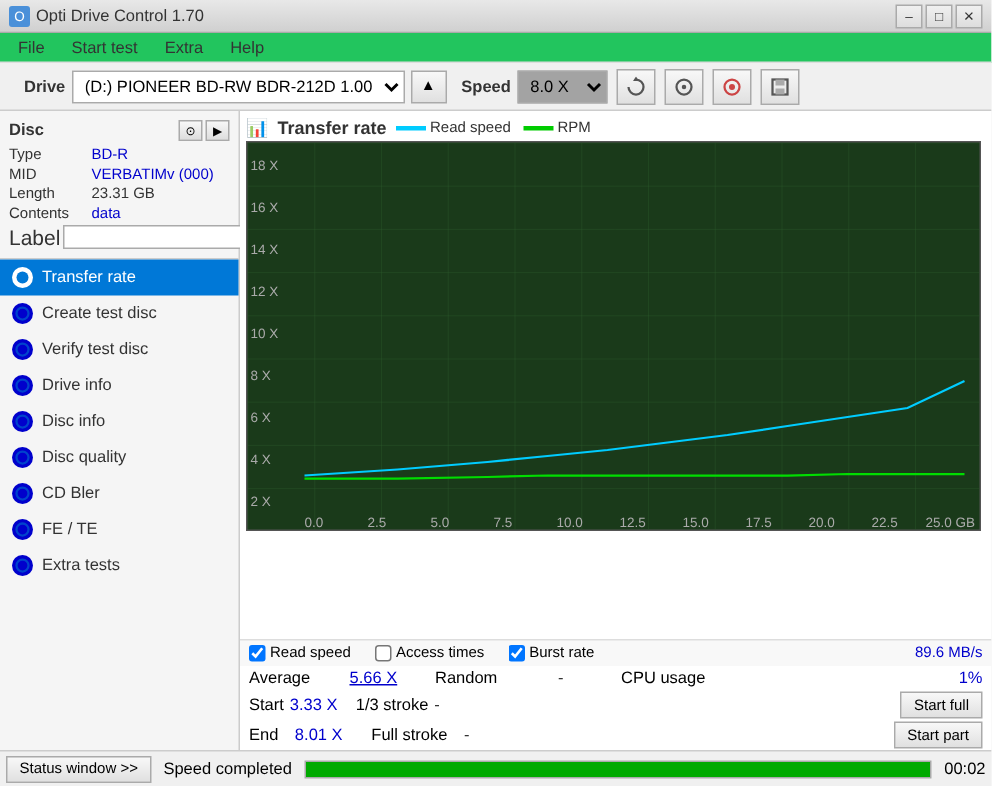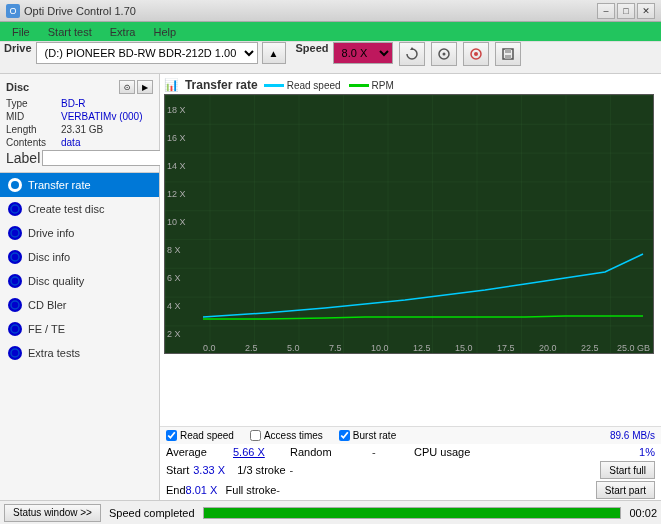--- a/index.html
+++ b/index.html
@@ -11,26 +11,26 @@
     .title-bar-icon { width: 14px; height: 14px; background: #4a90d9; border-radius: 2px; font-size: 9px; color: white; display: flex; align-items: center; justify-content: center; }
     .title-bar-text { font-size: 11px; color: #333; }
     .title-bar-controls { display: flex; gap: 2px; }
     .title-bar-btn { width: 18px; height: 16px; background: linear-gradient(to bottom, #f0f0f0, #ddd); border: 1px solid #aaa; font-size: 9px; cursor: pointer; display: flex; align-items: center; justify-content: center; color: #333; }
 
     
     .menu-bar { background: #22c55e; height: 20px; display: flex; align-items: center; padding: 0 4px; border-bottom: 1px solid #ddd; gap: 2px; }
     .menu-item { padding: 2px 8px; font-size: 11px; color: #333; cursor: pointer; }
 
     
-    .drive-toolbar { background: #f0f0f0; height: 32px; display: flex; align-items: flex-start; padding: 0 4px; border-bottom: 1px solid #ccc; gap: 4px; }
+    .drive-toolbar { background: #f0f0f0; height: 32px; display: flex; align-items: center; padding: 0 16px; border-bottom: 1px solid #ccc; gap: 4px; }
     .toolbar-label { font-size: 11px; font-weight: bold; color: #333; }
     .drive-select { height: 22px; font-size: 11px; border: 1px solid #aaa; background: white; padding: 0 4px; min-width: 200px; }
     .eject-btn { width: 24px; height: 22px; background: linear-gradient(to bottom, #f8f8f8, #e0e0e0); border: 1px solid #aaa; cursor: pointer; display: flex; align-items: center; justify-content: center; font-size: 10px; }
     .speed-label { font-size: 11px; font-weight: bold; color: #333; margin-left: 6px; }
-    .speed-select { height: 22px; font-size: 11px; border: 1px solid #aaa; background: #be185d; padding: 0 4px; width: 60px; }
+    .speed-select { height: 22px; font-size: 11px; border: 1px solid #aaa; background: #a3a3a3; padding: 0 4px; width: 60px; }
     .toolbar-icon-btn { width: 26px; height: 24px; background: linear-gradient(to bottom, #f8f8f8, #e0e0e0); border: 1px solid #aaa; cursor: pointer; display: flex; align-items: center; justify-content: center; margin-left: 2px; }
 
     
     .main-area { display: flex; height: calc(524px - 22px - 20px - 32px - 24px); }
 
     
     .sidebar { width: 160px; background: #f5f5f5; border-right: 1px solid #ccc; display: flex; flex-direction: column; }
     
     .disc-info-panel { padding: 6px; border-bottom: 1px solid #ccc; }
     .disc-header { display: flex; align-items: center; justify-content: space-between; margin-bottom: 4px; }
@@ -195,20 +195,28 @@
             </svg>
         </div>
         <span>Create test disc</span>
       </div>
       <div class="nav-item">
         <div class="nav-icon blue">
           <svg width="10" height="10">
               <circle cx="5" cy="5" r="4" fill="none" stroke="#0044cc" stroke-width="1.5"></circle>
             </svg>
         </div>
+        <span>Verify test disc</span>
+      </div>
+      <div class="nav-item">
+        <div class="nav-icon blue">
+          <svg width="10" height="10">
+              <circle cx="5" cy="5" r="4" fill="none" stroke="#0044cc" stroke-width="1.5"></circle>
+            </svg>
+        </div>
         <span>Drive info</span>
       </div>
       <div class="nav-item">
         <div class="nav-icon blue">
           <svg width="10" height="10">
               <circle cx="5" cy="5" r="4" fill="none" stroke="#0044cc" stroke-width="1.5"></circle>
             </svg>
         </div>
         <span>Disc info</span>
       </div>
@@ -330,21 +338,21 @@
       <span>CPU usage</span>
       <span style="color:#0000cc; text-align:right;">1%</span>
     </div>
     <div style="padding:1px 6px; display:flex; align-items:center; gap:4px; font-size:11px;">
       <span>Start</span>
       <span style="color:#0000cc; width:40px;">3.33 X</span>
       <span>1/3 stroke</span>
       <span style="color:#333; width:30px;">-</span>
       <button class="start-full-btn" style="margin-left:auto;">Start full</button>
     </div>
-    <div style="padding:1px 6px; display:flex; align-items:center; gap:0; font-size:11px;">
+    <div style="padding:1px 6px; display:flex; align-items:center; gap:11px; font-size:11px;">
       <span>End</span>
       <span style="color:#0000cc; width:40px;">8.01 X</span>
       <span>Full stroke</span>
       <span style="color:#333; width:30px;">-</span>
       <button class="start-part-btn" style="margin-left:auto;">Start part</button>
     </div>
   </div>
 </div>
 
 <div class="status-bar">

